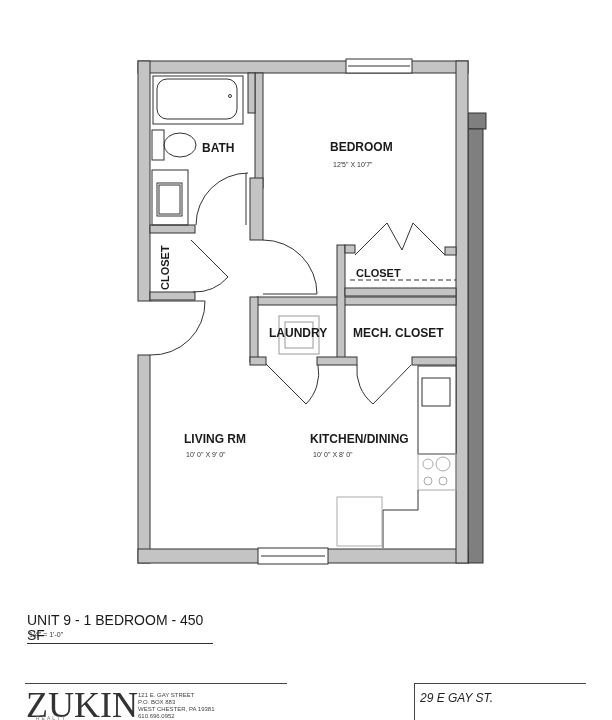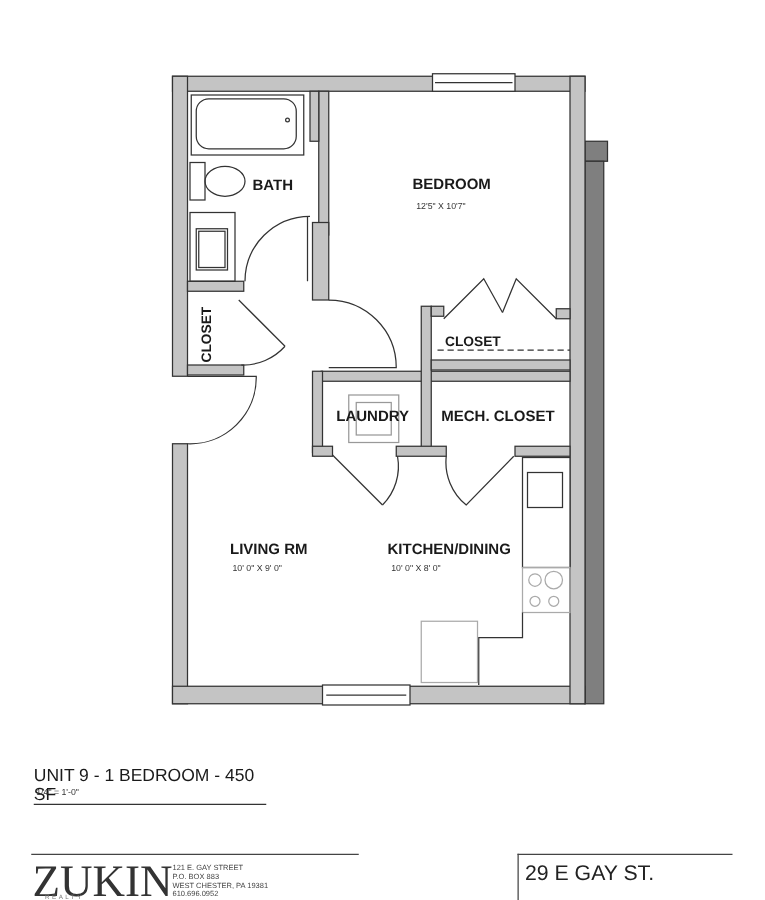--- a/index.html
+++ b/index.html
@@ -8,21 +8,21 @@
   .room-label { font-family:"Liberation Sans", sans-serif; font-weight:bold; fill:#1a1a1a; }
   .dim-label { font-family:"Liberation Sans", sans-serif; fill:#333333; }
   .unit-title { position:absolute; left:27px; top:613px; font-size:14px; color:#1a1a1a; border-bottom:1px solid #333; padding-right:8px; line-height:15px; width:178px; }
   .scale { position:absolute; left:29px; top:631px; font-size:7px; color:#333; }
   .footer-line { position:absolute; left:25px; top:683px; width:262px; height:1px; background:#444; }
   .footer-line2 { position:absolute; left:414px; top:683px; width:172px; height:1px; background:#444; }
   .footer-vline { position:absolute; left:414px; top:683px; width:1px; height:40px; background:#444; }
   .logo { position:absolute; left:26px; top:687px; font-family:"Liberation Serif", serif; font-size:36px; letter-spacing:0px; color:#333; line-height:36px; }
   .logo-sub { position:absolute; left:36px; top:715px; font-size:5px; color:#777; letter-spacing:2px; }
   .office { position:absolute; left:138px; top:692px; font-size:6px; color:#444; line-height:7px; }
-  .prop-addr { position:absolute; left:420px; top:692px; font-size:17px; color:#222; line-height:13px; }
+  .prop-addr { position:absolute; left:420px; top:692px; font-size:12px; color:#222; line-height:13px;font-style:italic; }
 </style>
 </head>
 <body>
 
 <svg id="plan" width="612" height="600" viewBox="0 0 612 600" xmlns="http://www.w3.org/2000/svg">
   <g stroke="#333" stroke-width="1" fill="#c4c4c4">
 
     <rect x="468" y="113" width="18" height="16" fill="#7f7f7f"></rect>
     <rect x="468" y="129" width="15" height="434" fill="#7f7f7f"></rect>
 

